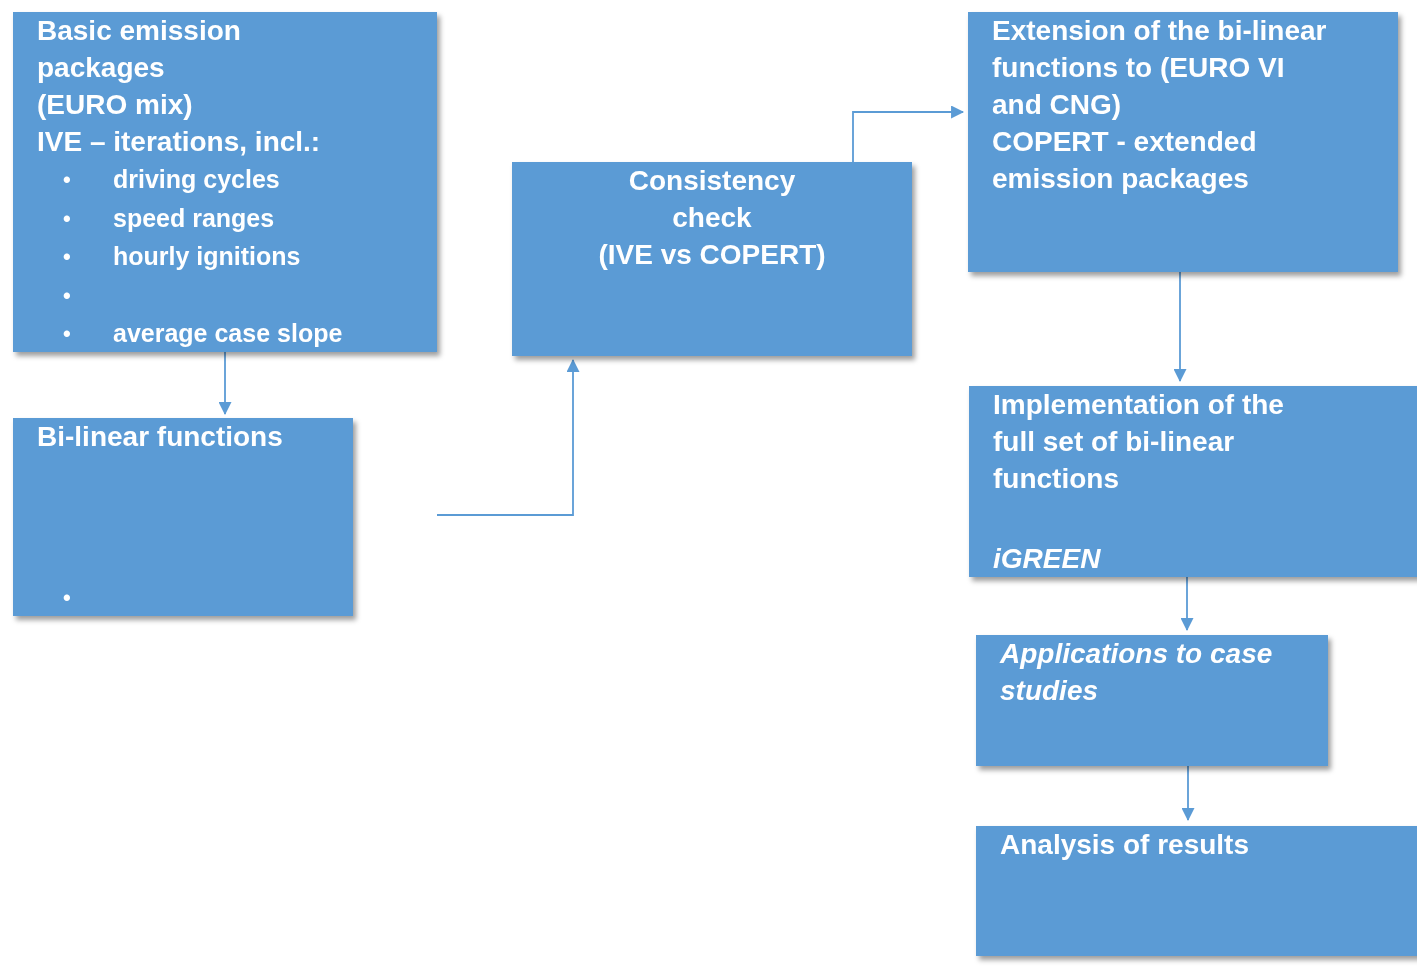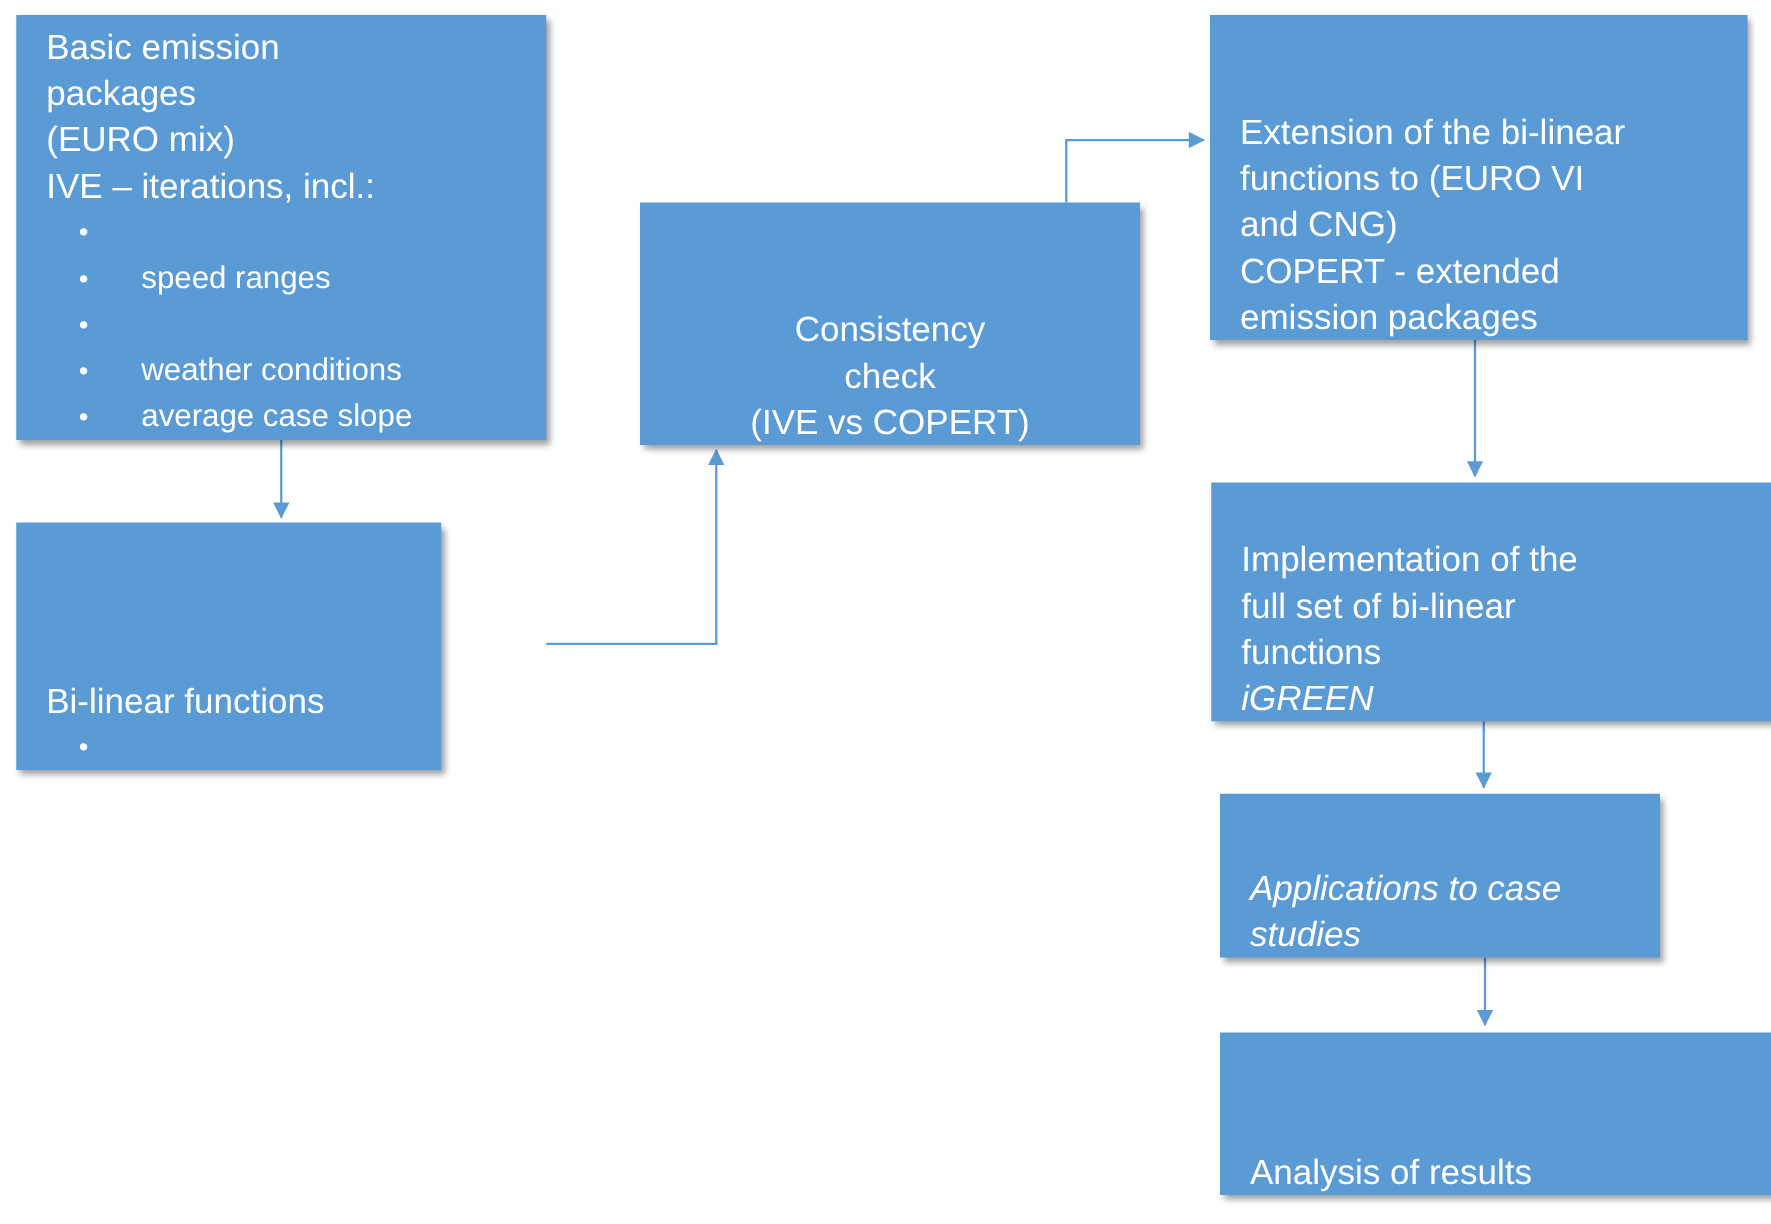--- a/index.html
+++ b/index.html
@@ -14,23 +14,23 @@
     width:1417px;height:979px;
     background:var(--bg);
     font-family:"Liberation Sans",sans-serif;
     overflow:hidden;
   }
   .box{
     position:absolute;
     background:var(--box-fill);
     color:var(--text-color);
     box-shadow:3px 4px 5px rgba(0,0,0,0.38);
-    display:flex;flex-direction:column;justify-content:flex-end;
+    display:flex;flex-direction:column;justify-content:space-between;
     box-sizing:border-box;
-    font-size:28px;line-height:37px;
+    font-size:28px;line-height:37px;font-weight:bold;
   }
   .pre{white-space:pre-line;}
   .pad{padding-left:24px;padding-right:10px;}
   .bullet-row{display:flex;align-items:flex-start;padding-left:50px;font-size:25px;line-height:37px;}
   .bullet-row .dot{width:50px;flex:0 0 50px;font-size:22px;}
   .center{text-align:center;}
   .italic{font-style:italic;}
   #connectors{position:absolute;left:0;top:0;width:1417px;height:979px;pointer-events:none;}
   #connectors path.line{fill:none;stroke:var(--arrow-color);stroke-width:1.8px;}
   #connectors .head{fill:var(--arrow-color);}
@@ -62,31 +62,32 @@
     <path class="line" d="M1188,766 L1188,820" marker-end="url(#ah)"></path>
   </svg>
 
   <div class="box" id="box-basic">
     <div class="pre pad">Basic emission
 packages
 (EURO mix)
 IVE – iterations, incl.:</div>
     <div class="bullet-row">
       <span class="dot">•</span>
+      <span>driving cycles</span>
     </div>
     <div class="bullet-row">
       <span class="dot">•</span>
       <span>speed ranges</span>
     </div>
     <div class="bullet-row">
       <span class="dot">•</span>
+      <span>hourly ignitions</span>
     </div>
     <div class="bullet-row">
       <span class="dot">•</span>
-      <span>weather conditions</span>
     </div>
     <div class="bullet-row">
       <span class="dot">•</span>
       <span>average case slope</span>
     </div>
   </div>
 
   <div class="box" id="box-bilinear">
     <div class="pad">Bi-linear functions</div>
     <div class="bullet-row">

